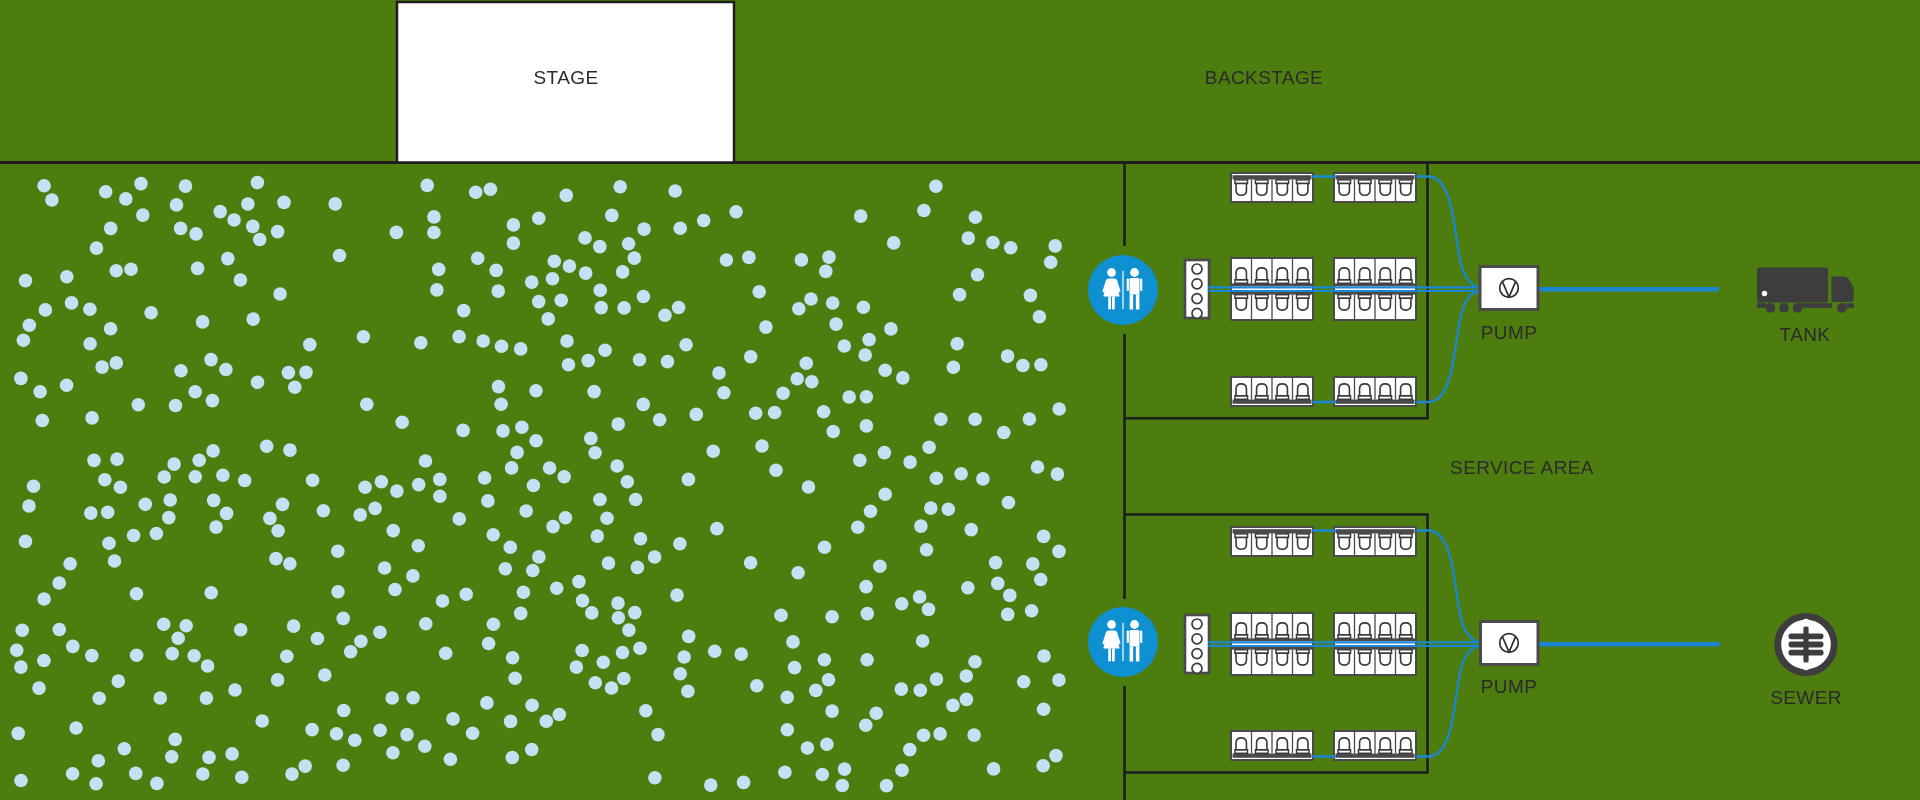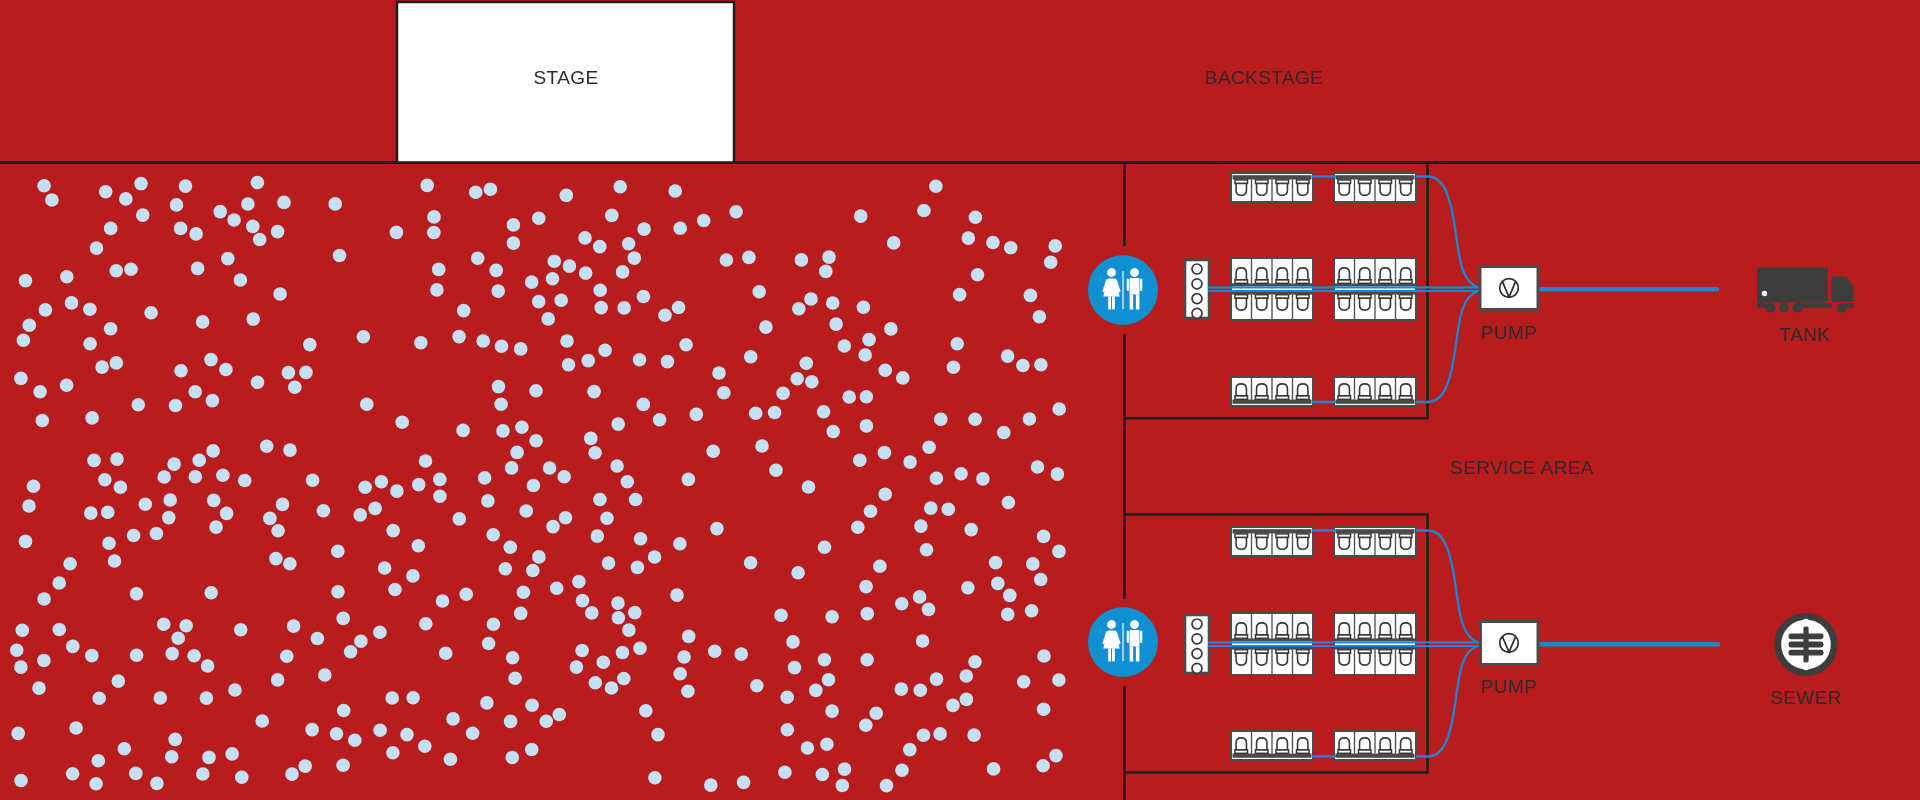--- a/index.html
+++ b/index.html
@@ -5,21 +5,21 @@
   html, body {
     margin: 0;
     padding: 0;
     background: #ffffff;
     font-family: "Liberation Sans", sans-serif;
   }
   .canvas {
     position: relative;
     width: 1920px;
     height: 800px;
-    background: #b91c1c;
+    background: #4d7c0f;
     overflow: hidden;
   }
   svg { display: block; }
   .lbl {
     font-family: "Liberation Sans", sans-serif;
     font-size: 19px;
     letter-spacing: 0.4px;
     fill: #2b2b2b;
   }
 </style>

